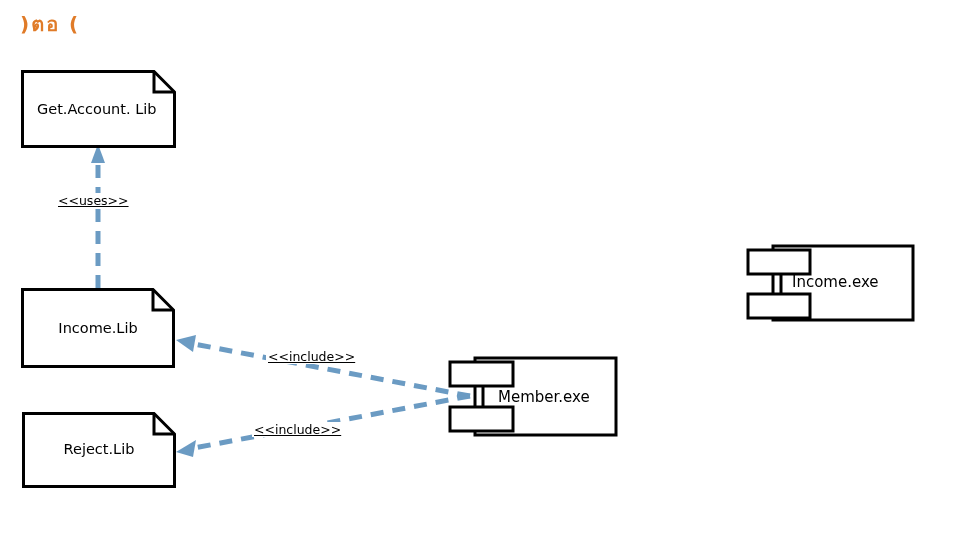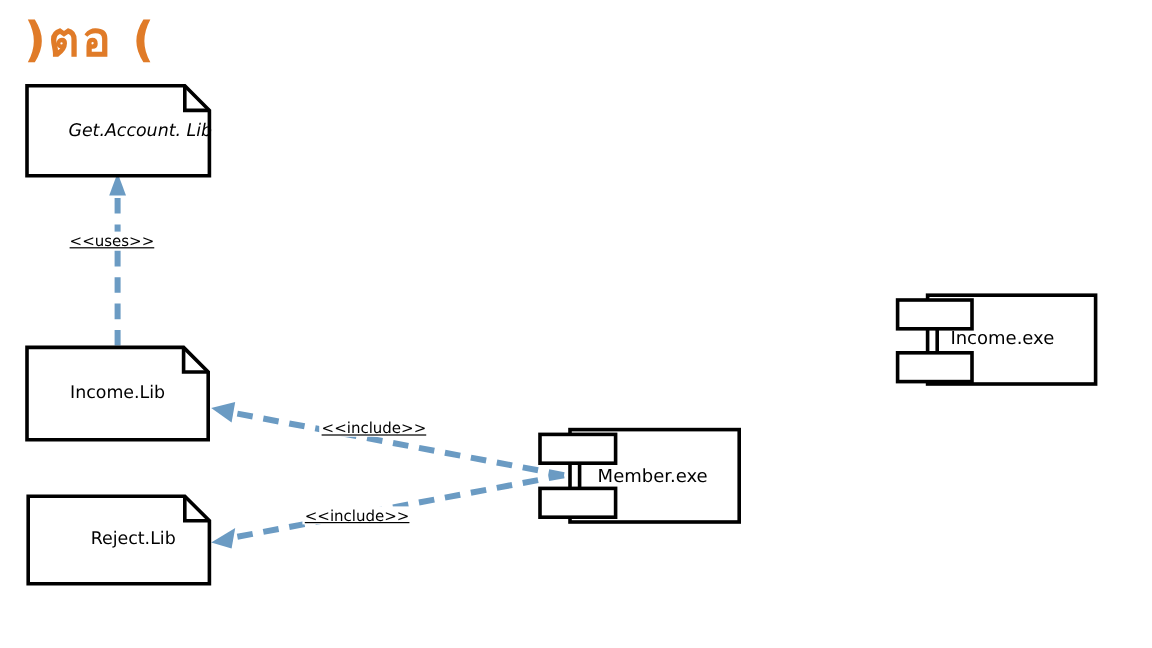--- a/index.html
+++ b/index.html
@@ -15,21 +15,21 @@
     overflow: hidden;
     font-family: "DejaVu Sans", "Liberation Sans", sans-serif;
   }
 
   
   .slide-title {
     position: absolute;
     left: 20px;
     top: 14px;
     font-family: "DejaVu Sans", "Liberation Sans", sans-serif;
-    font-size: 40px;
+    font-size: 20px;
     font-weight: bold;
     color: #E07B28;
     letter-spacing: 2px;
     white-space: nowrap;
     line-height: 1;
   }
 
   
   .artifact {
     position: absolute;
@@ -49,23 +49,22 @@
     display: flex;
     align-items: center;
     justify-content: center;
     font-size: 14.5px;
     color: #000000;
     white-space: nowrap;
     pointer-events: none;
   }
   .artifact-label.align-left {
     justify-content: flex-start;
-    padding-left: 36px;
+    padding-left: 16px;
     box-sizing: border-box;
-    font-style: italic;
   }
 
   
   .component {
     position: absolute;
   }
   .component svg {
     position: absolute;
     left: 0;
     top: 0;
@@ -145,21 +144,21 @@
   </div>
 
   <div class="artifact" style="left:21px; top:288px; width:154px; height:80px;">
     <svg width="154" height="80" viewBox="0 0 154 80">
       <path d="M1.5,1.5 L132,1.5 L152.5,22 L152.5,78.5 L1.5,78.5 Z" fill="#ffffff" stroke="#000000" stroke-width="3"></path>
       <path d="M132,1.5 L132,22 L152.5,22" fill="none" stroke="#000000" stroke-width="3"></path>
     </svg>
     <div class="artifact-label">Income.Lib</div>
   </div>
 
-  <div class="artifact" style="left:22px; top:412px; width:154px; height:74px;padding-left:24px;">
+  <div class="artifact" style="left:22px; top:412px; width:154px; height:74px;">
     <svg width="154" height="76" viewBox="0 0 154 76">
       <path d="M1.5,1.5 L132,1.5 L152.5,22 L152.5,74.5 L1.5,74.5 Z" fill="#ffffff" stroke="#000000" stroke-width="3"></path>
       <path d="M132,1.5 L132,22 L152.5,22" fill="none" stroke="#000000" stroke-width="3"></path>
     </svg>
     <div class="artifact-label">Reject.Lib</div>
   </div>
 
   <div class="component" style="left:447px; top:355px; width:173px; height:83px;">
     <svg width="173" height="83" viewBox="0 0 173 83">
 

